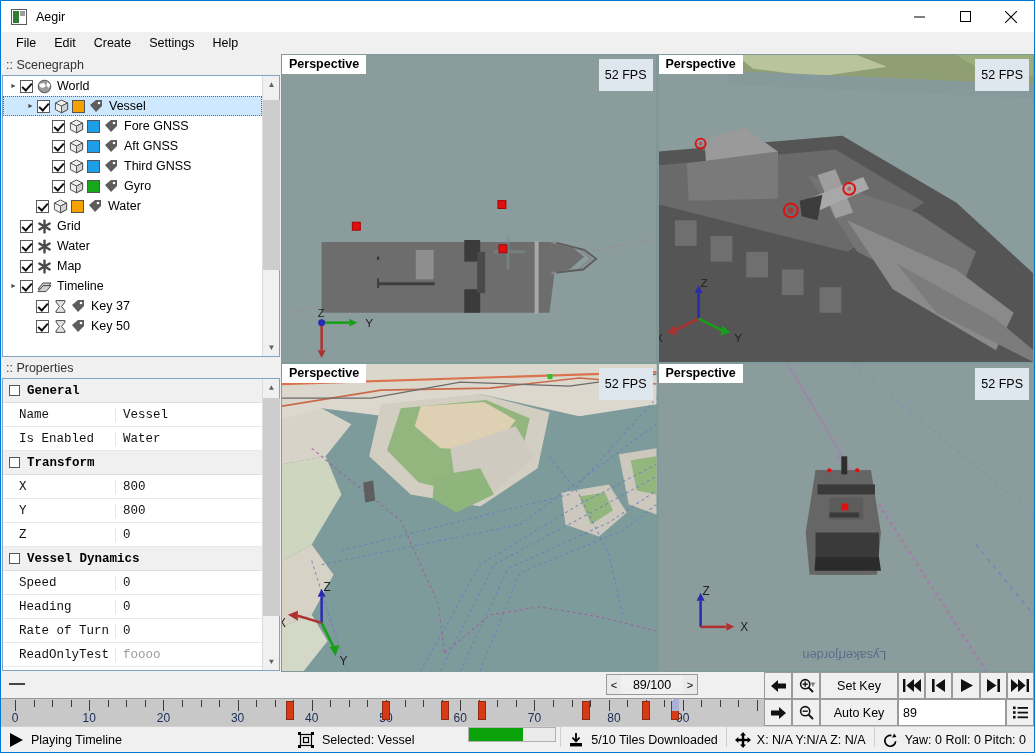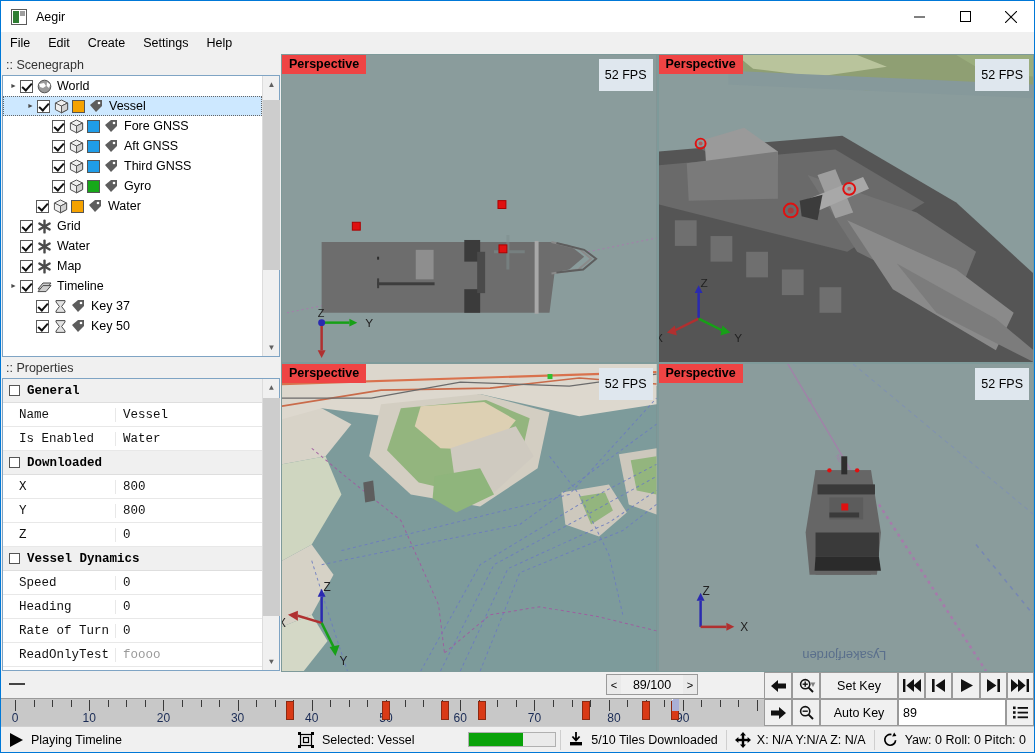--- a/index.html
+++ b/index.html
@@ -23,21 +23,21 @@
   .tb-icon::after { content:""; position:absolute; left:8px; top:1px; width:5px; height:5px;
                     background:#9e9e9e; }
   .tb-title { font-size:12.5px; color:#000; }
   .tb-spacer { flex:1; }
   .tb-btn { width:46px; height:31px; display:flex; align-items:center; justify-content:center;
             font-size:13px; color:#000; }
   .tb-btn svg { display:block; }
 
   
   .menubar { height:22px; flex:0 0 22px; background:#f0f0f0; display:flex; align-items:center;
-             }
+             padding-left:6px; }
   .menubar .mi { padding:2px 9px; font-size:12.5px; color:#000; }
 
   
   .body { flex:1; display:flex; min-height:0; }
 
   
   .leftdock { width:280px; flex:0 0 280px; display:flex; flex-direction:column;
               background:#f0f0f0; min-height:0; }
 
   .panel-title { height:21px; flex:0 0 21px; background:#f0f0f0; display:flex; align-items:center;
@@ -76,21 +76,21 @@
   .grpbox { width:11px; height:11px; border:1px solid #555; background:#fff; margin-right:7px;
             flex:0 0 11px; }
   .pname { width:112px; flex:0 0 112px; padding-left:16px; color:#111; }
   .pval { flex:1; padding-left:7px; border-left:1px solid #e8e8e8; color:#111; }
   .pval.ro { color:#9a9a9a; }
 
   
   .viewports { flex:1; display:flex; flex-direction:column; min-width:0; background:#7e8f8f; }
   .vprow { flex:1; display:flex; min-height:0; }
   .vp { flex:1; position:relative; overflow:hidden; min-width:0; border:1px solid #7e9a9a; }
-  .vp-label { position:absolute; left:0; top:0; background:#ef4444; color:#000;
+  .vp-label { position:absolute; left:0; top:0; background:#ffffff; color:#000;
               font-weight:bold; font-size:12.5px; padding:2px 7px 3px 7px; z-index:5; }
   .vp-fps { position:absolute; right:4px; top:4px; background:#dfe7ee; color:#000;
             font-size:12.5px; padding:9px 6px; z-index:5; }
   .vp-canvas { position:absolute; inset:0; }
 
   
   .timeline-dock { flex:0 0 54px; display:flex; background:#f0f0f0; }
   .tl-left { flex:1; display:flex; flex-direction:column; min-width:0; }
   .tl-top { height:26px; flex:0 0 26px; display:flex; align-items:center; position:relative;
             background:#f0f0f0; }
@@ -119,21 +119,21 @@
   .tbtn { border:1px solid #9a9a9a; background:#f0f0f0; display:flex; align-items:center;
           justify-content:center; font-size:12.5px; margin:0; }
   .tbtn.sq { width:28px; flex:0 0 28px; }
   .tbtn.key { width:78px; flex:0 0 78px; }
   .tbtn.pl { flex:1; }
   .tfield { flex:1; border:1px solid #9a9a9a; background:#fff; display:flex; align-items:center;
             padding-left:4px; font-size:12.5px; }
   .tbtn svg, .tfield svg { display:block; }
 
   
-  .statusbar { height:26px; flex:0 0 26px; background:#f0f0f0; display:flex; align-items:center;
+  .statusbar { height:26px; flex:0 0 26px; background:#f0f0f0; display:flex; 
                border-top:1px solid #d0d0d0; font-size:12.5px; }
   .sb-cell { display:flex; align-items:center; height:26px; padding:0 8px; }
   .sb-sep { width:1px; height:20px; background:#cfcfcf; }
   .progress { width:88px; height:15px; border:1px solid #b0b0b0; background:#eaeaea;
               margin:0 4px; position:relative; }
   .progress > i { position:absolute; left:0; top:0; bottom:0; background:#09a209; }
 </style>
 </head>
 <body>
 
@@ -431,21 +431,21 @@
             <div class="prow">
               <span class="pname">Name</span>
               <span class="pval">Vessel</span>
             </div>
             <div class="prow">
               <span class="pname">Is Enabled</span>
               <span class="pval">Water</span>
             </div>
             <div class="prow group">
               <span class="grpbox"></span>
-              <span>Downloaded</span>
+              <span>Transform</span>
             </div>
             <div class="prow">
               <span class="pname">X</span>
               <span class="pval">800</span>
             </div>
             <div class="prow">
               <span class="pname">Y</span>
               <span class="pval">800</span>
             </div>
             <div class="prow">

